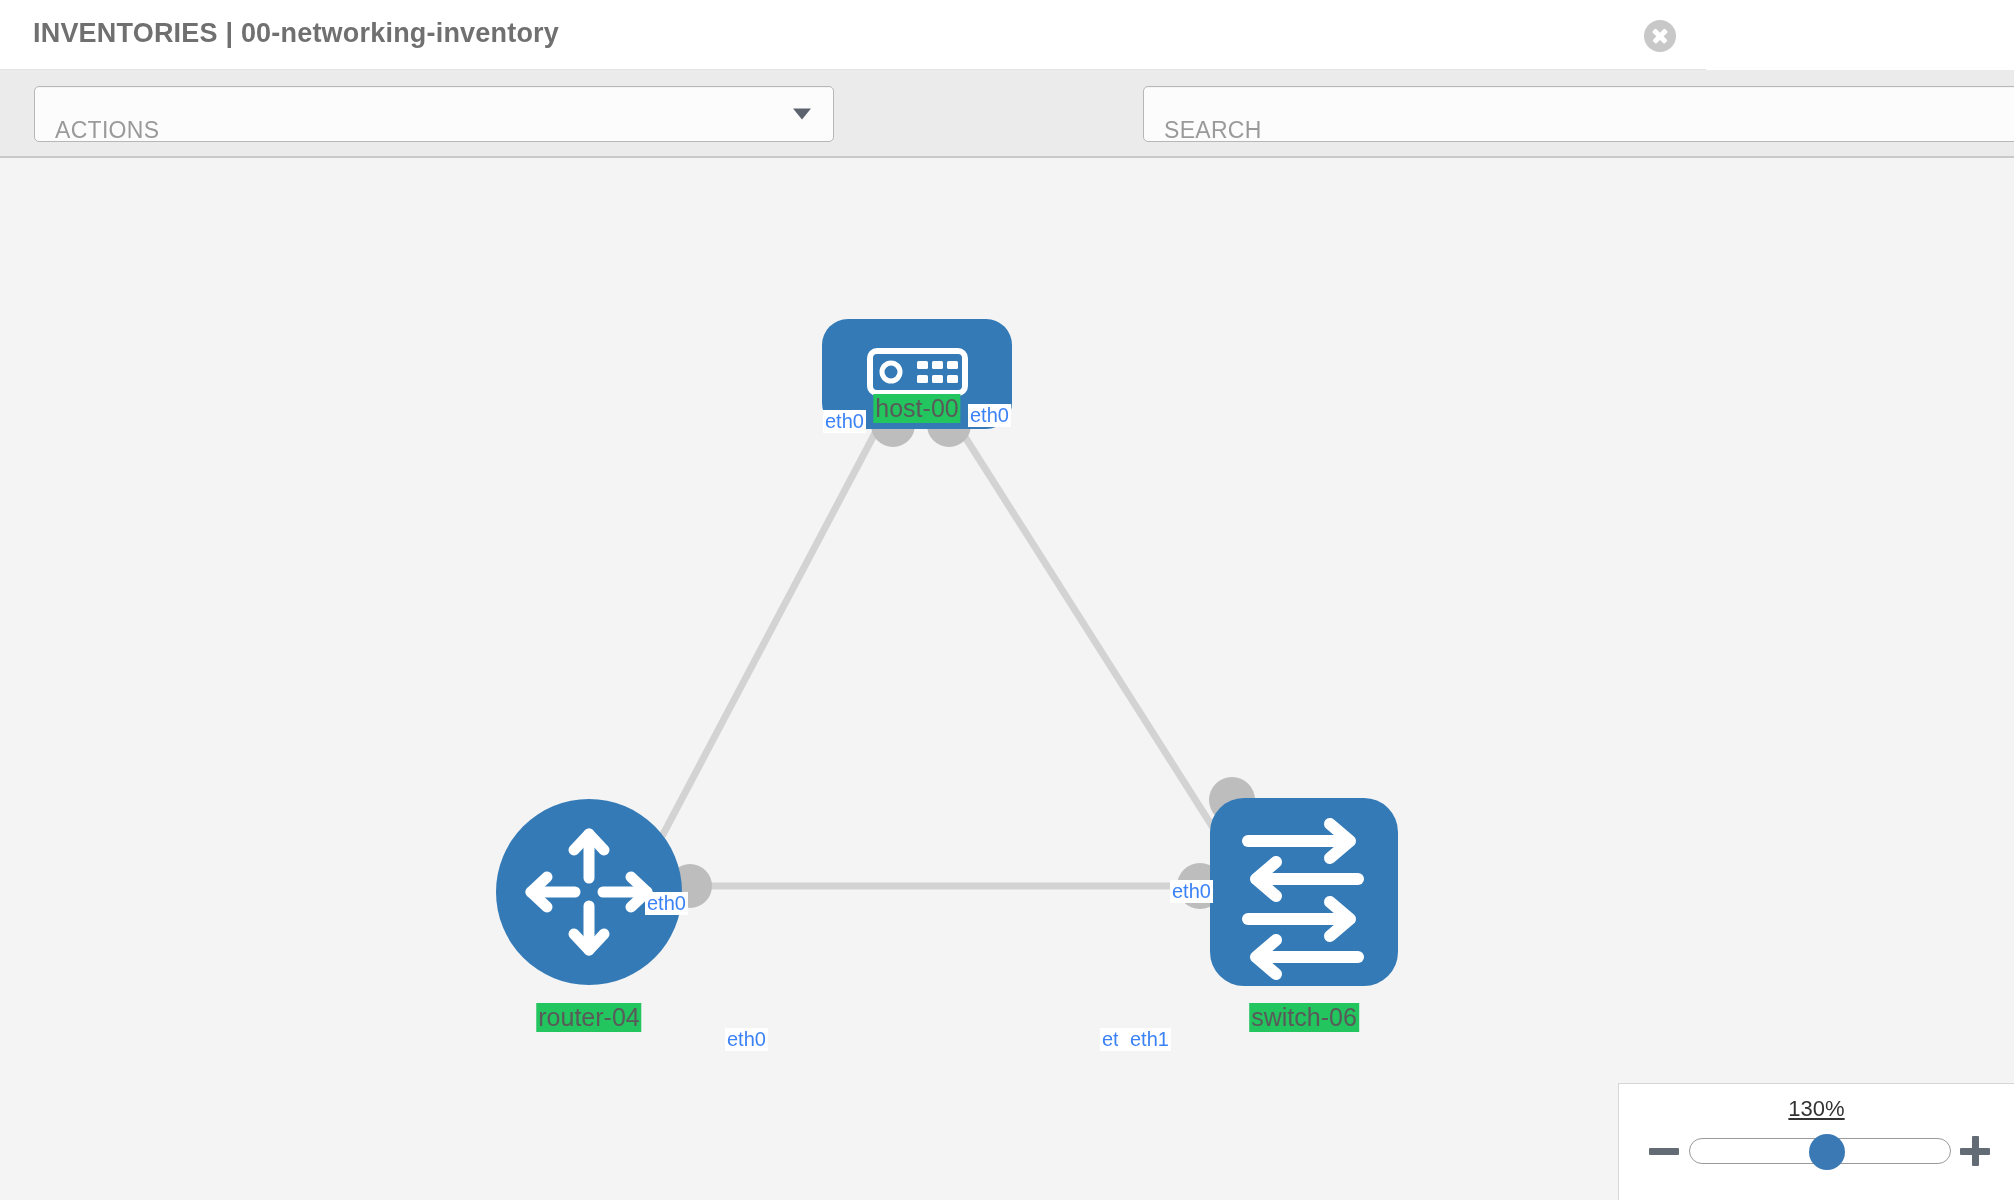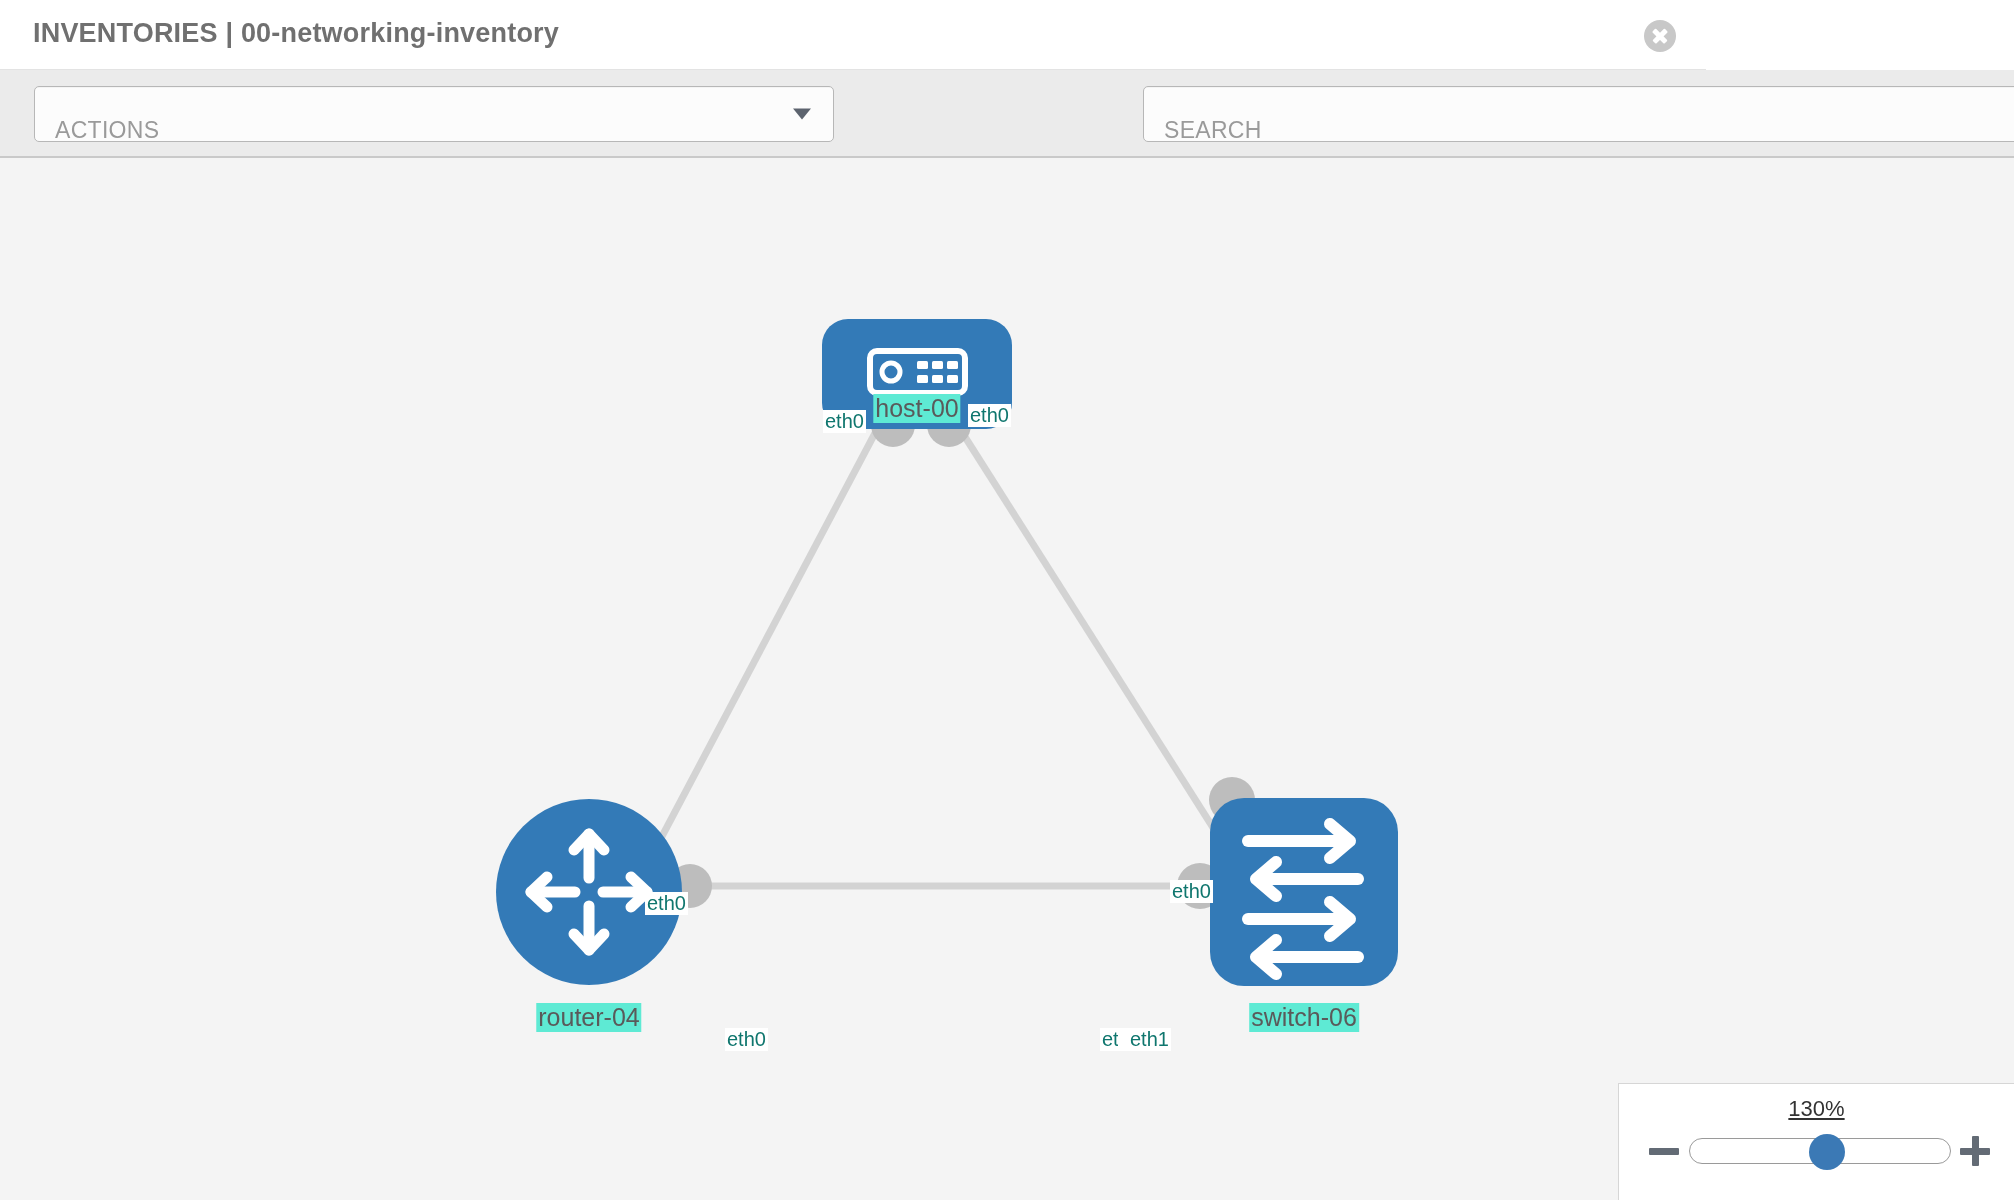--- a/index.html
+++ b/index.html
@@ -83,28 +83,28 @@
     position: absolute; left: 0; top: 158px;
     width: 2014px; height: 1042px;
     background: #f4f4f4;
     overflow: hidden;
   }
   .graph-svg { position: absolute; left: 0; top: 0; }
 
   .node-label {
     position: absolute;
     font-size: 25px; color: #5a5a5a;
-    background: #5eead4;
+    background: #22c55e;
     padding: 0 2px;
     white-space: nowrap;
     transform: translateX(-50%);
   }
   .edge-label {
     position: absolute;
-    font-size: 20px; color: #0f766e;
+    font-size: 20px; color: #3b82f6;
     background: #ffffff;
     padding: 0 2px;
     white-space: nowrap;
   }
 
   
   .zoom-panel {
     position: absolute; right: 0; bottom: 0;
     width: 396px; height: 117px;
     background: #ffffff;

